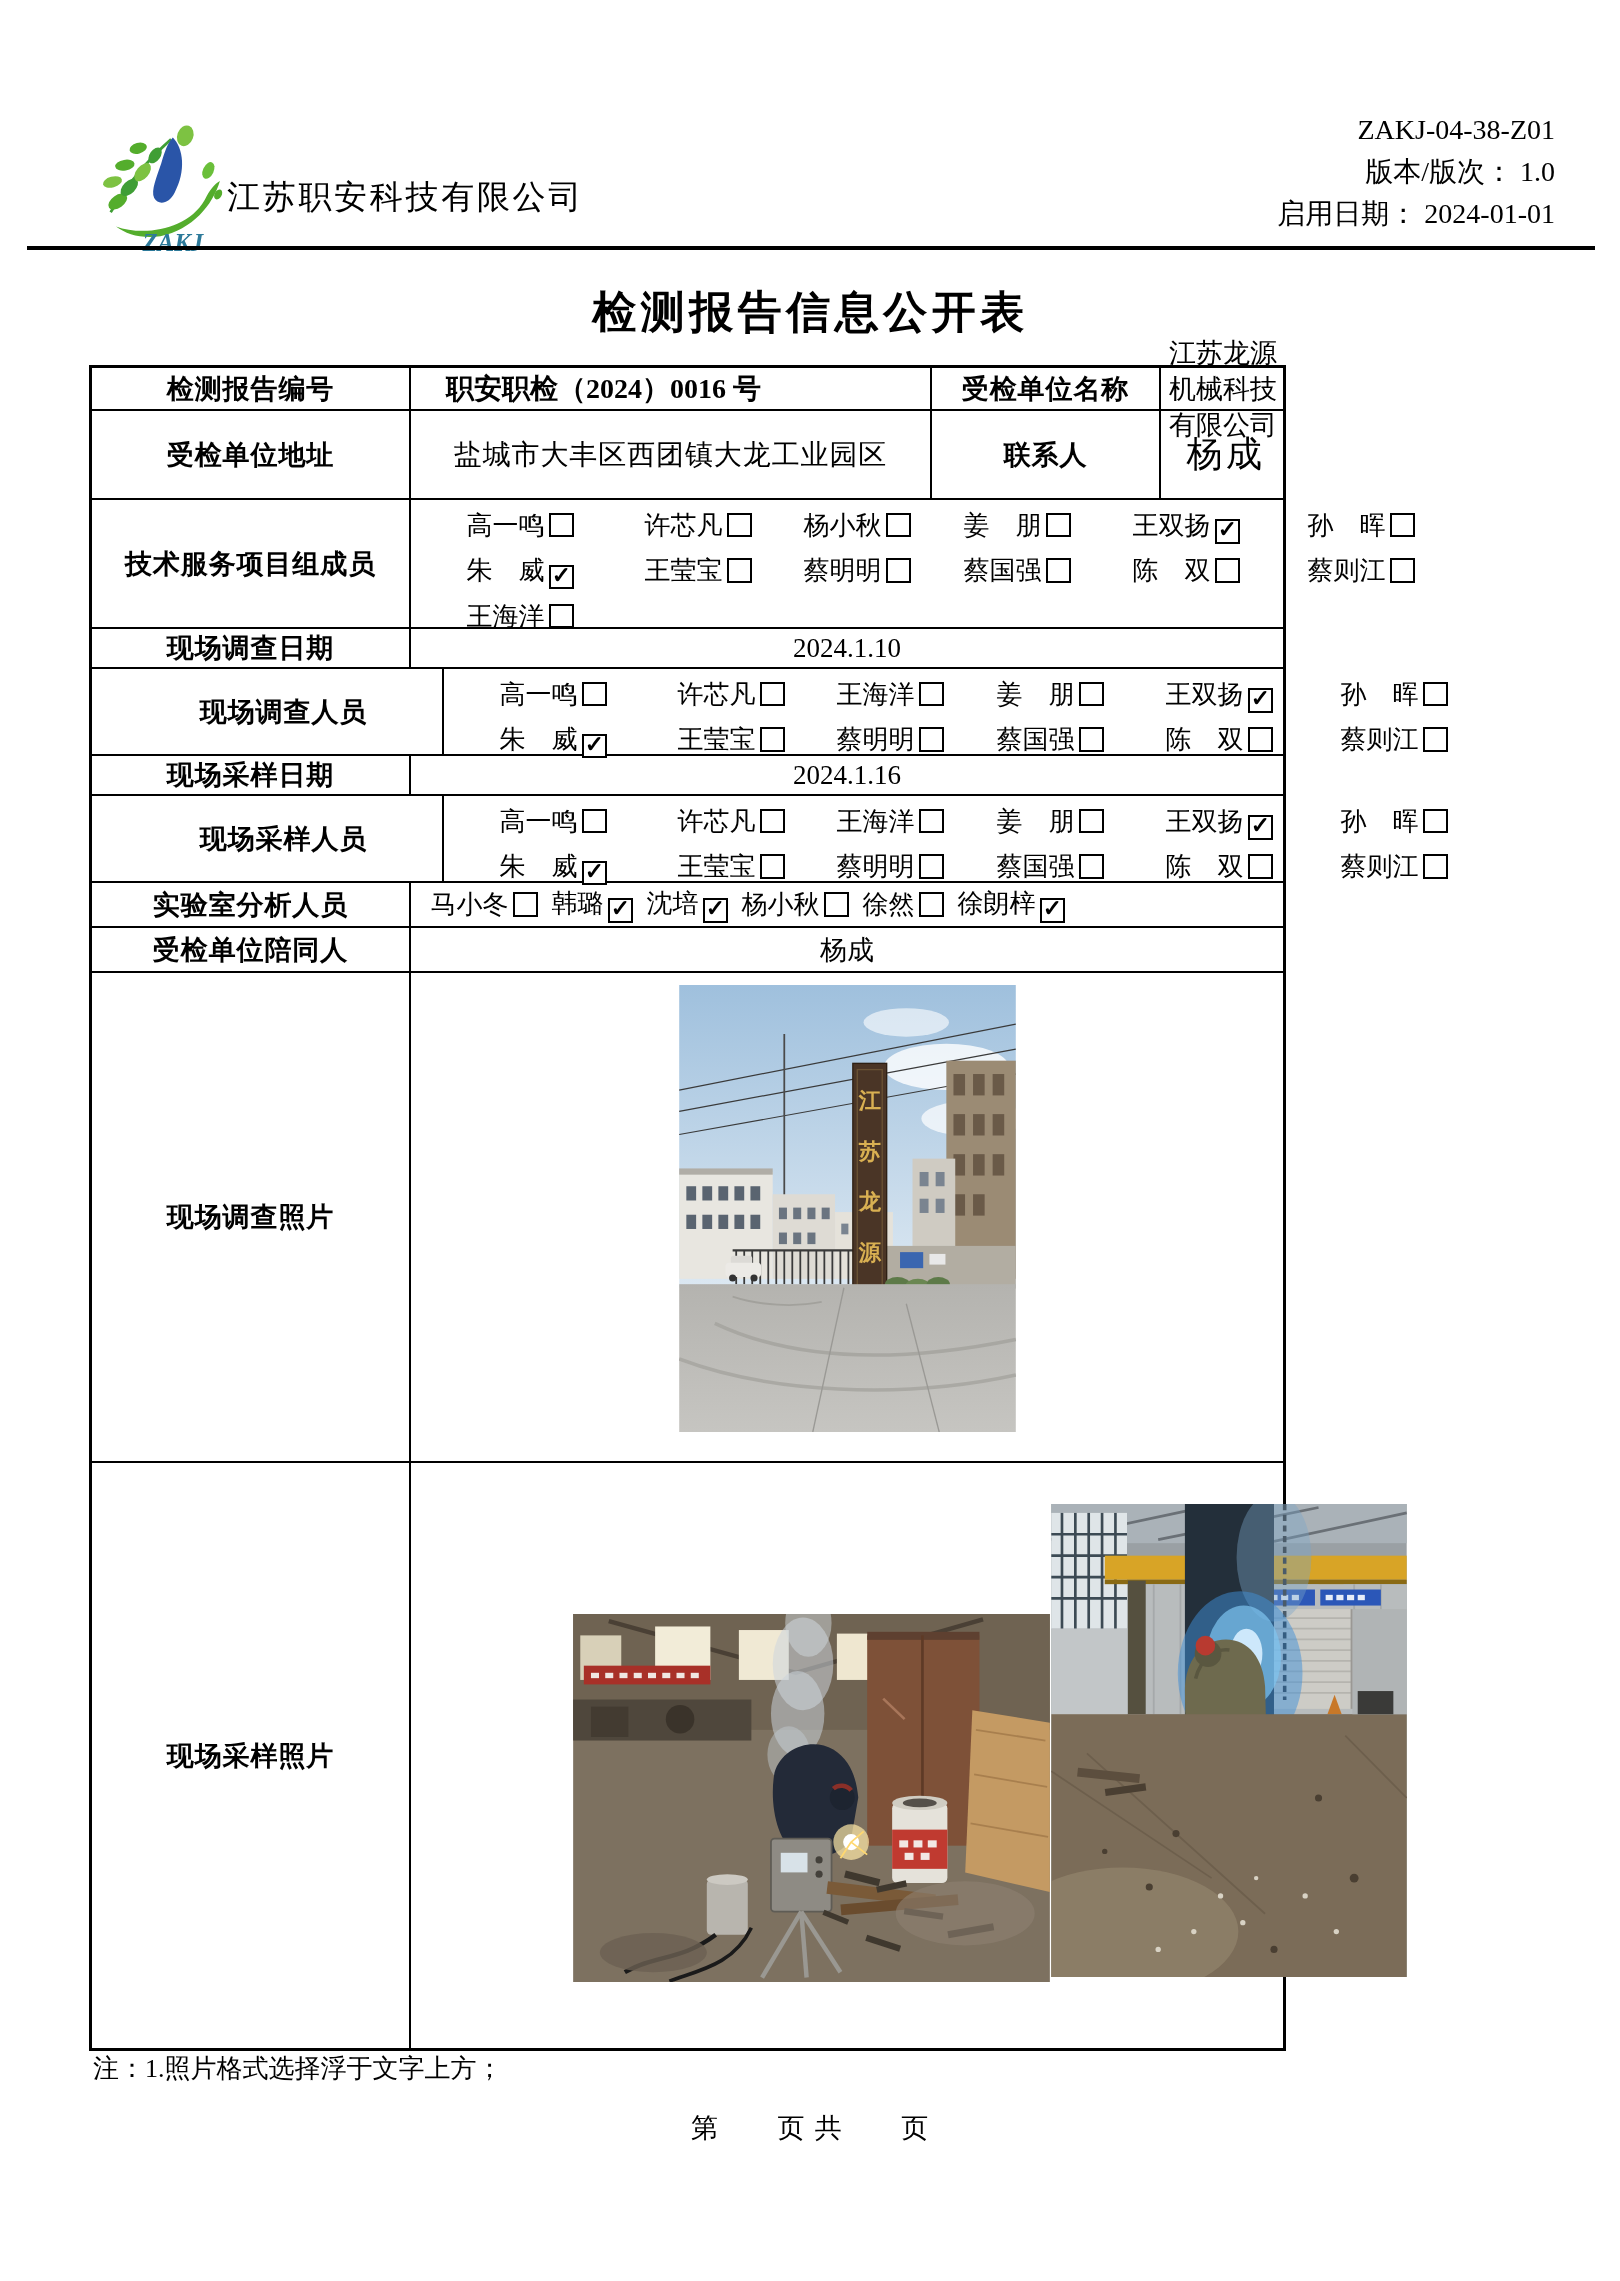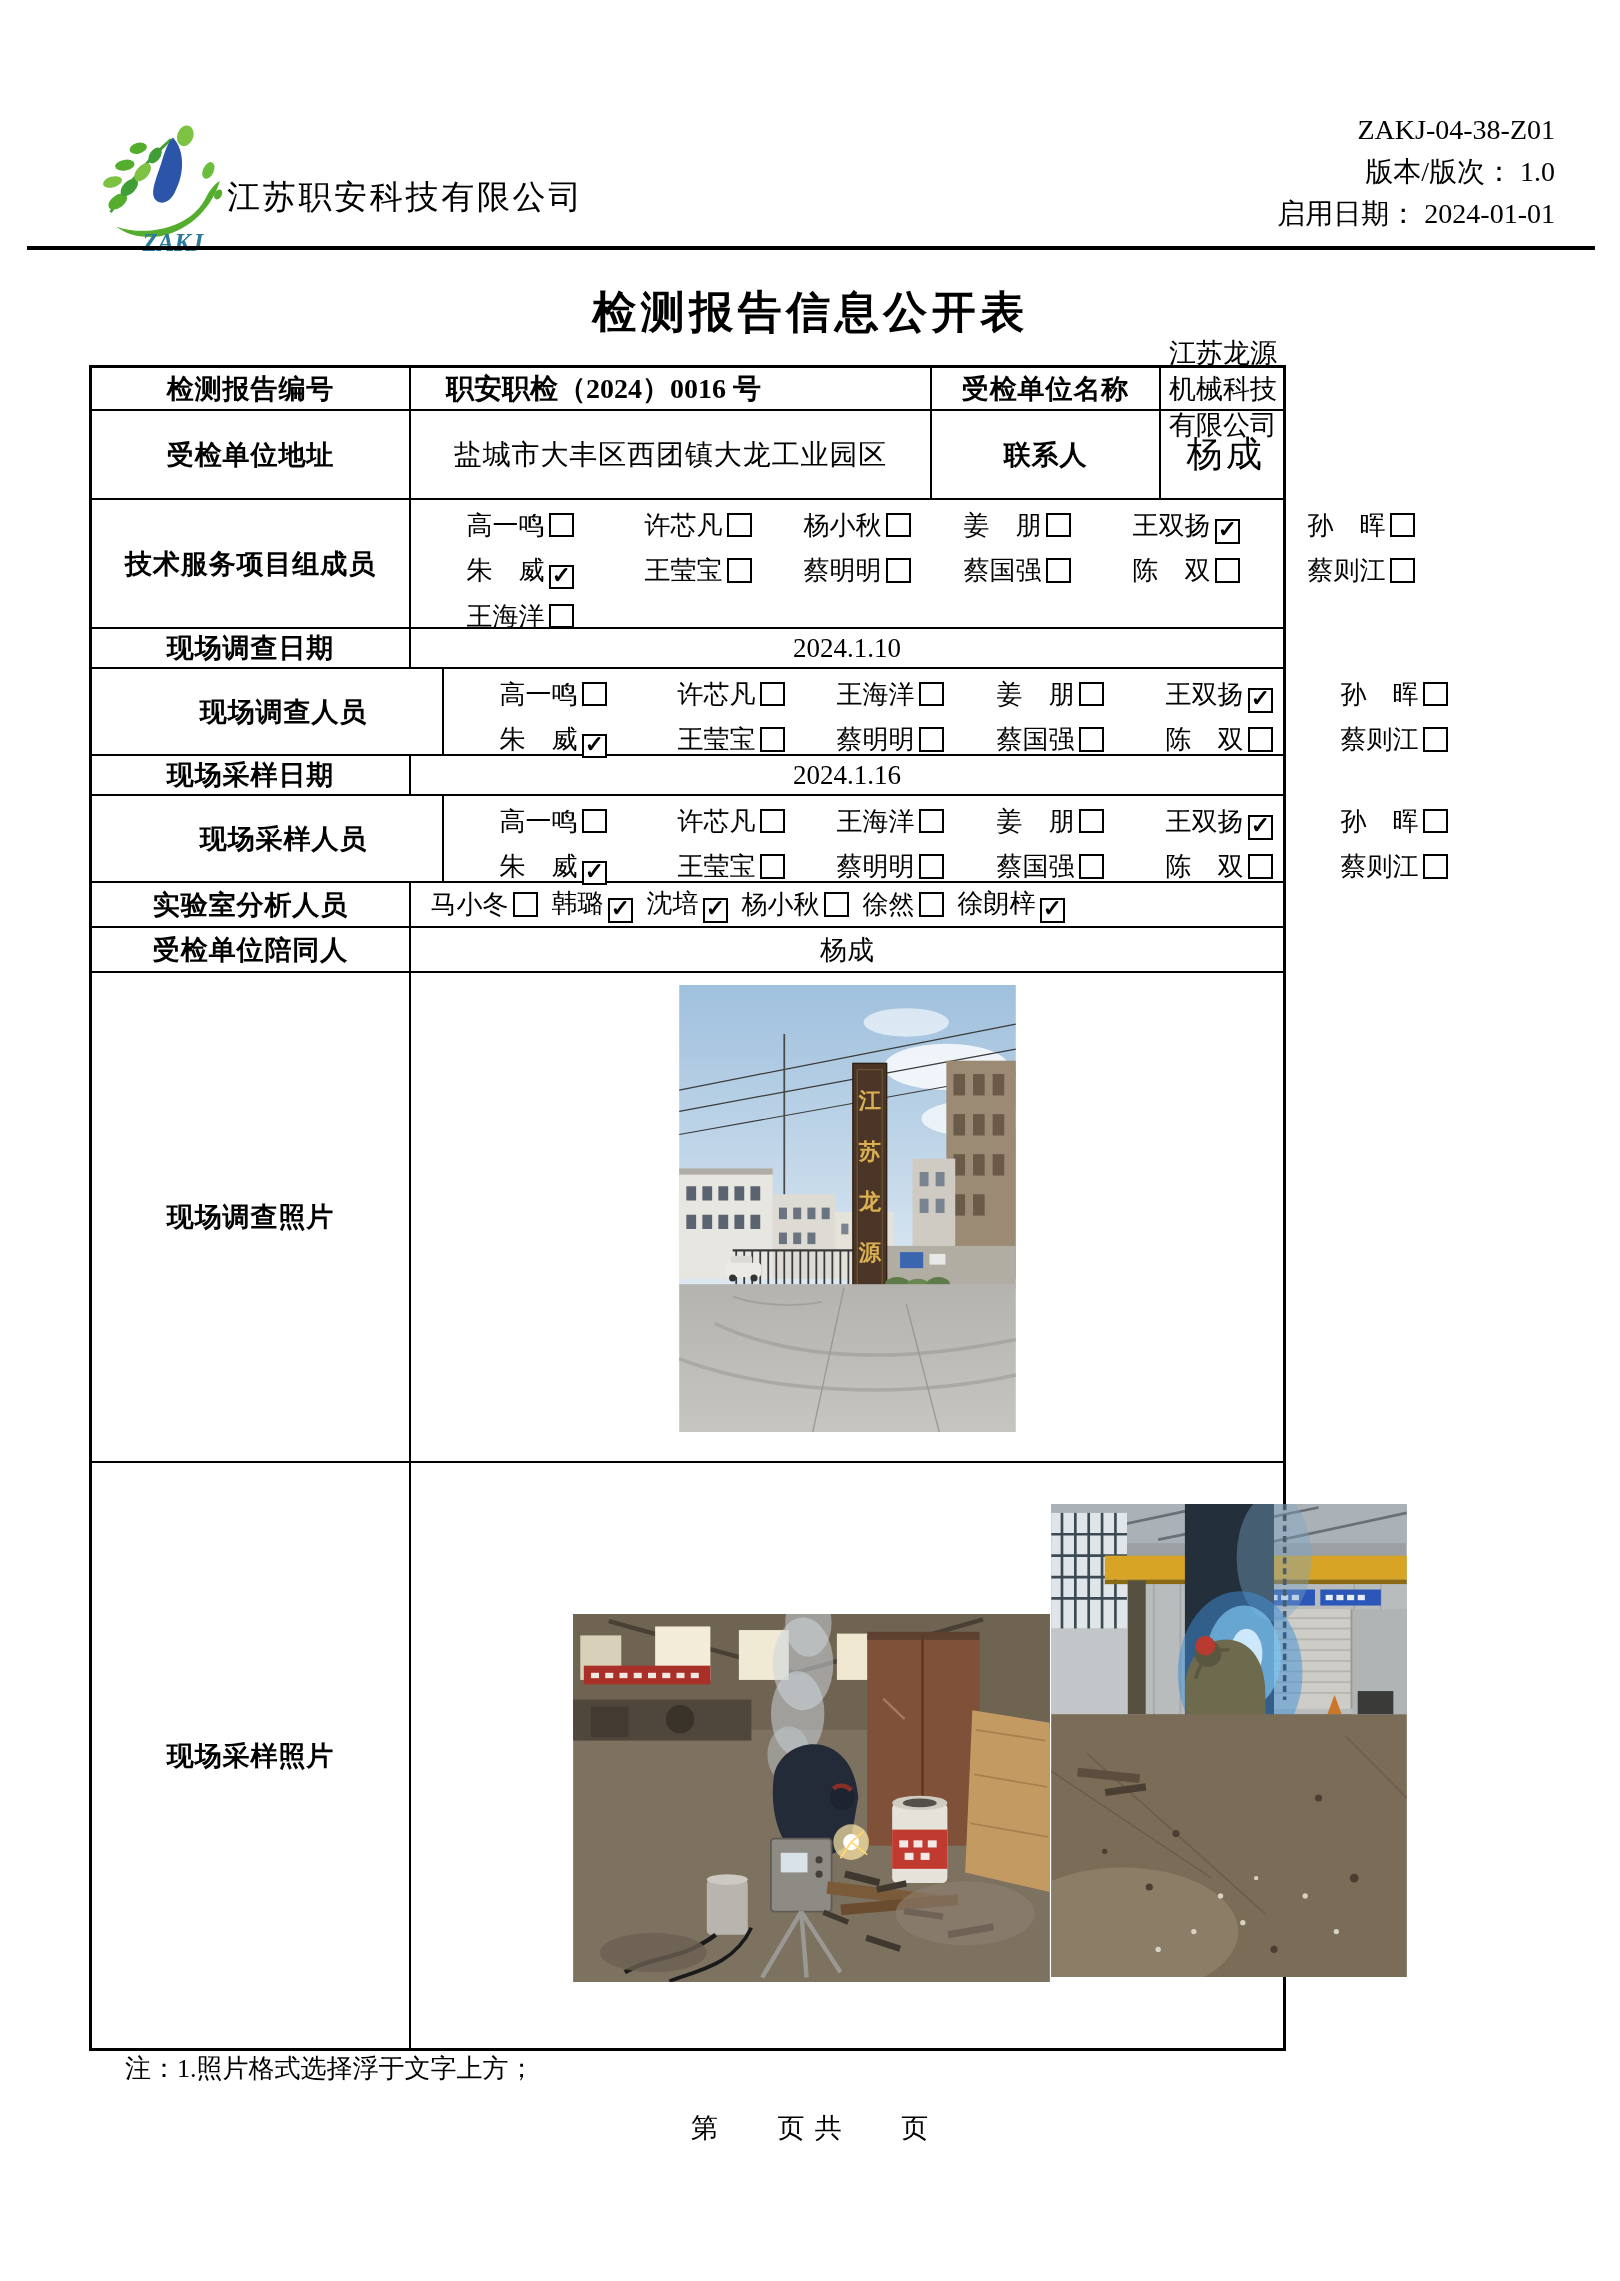--- a/index.html
+++ b/index.html
@@ -58,21 +58,21 @@
     font-size:23px;font-weight:bold;position:relative;box-sizing:content-box;background:#fff;
   }
   .cb.checked::after{content:"";}
   
   .photo-cell-survey{justify-content:center;align-items:flex-start;padding-top:11.6px;}
   .photo-cell-sampling{position:relative;display:block;}
   .photo{display:block;}
   .photo-sampling-left{position:absolute;left:162px;top:151px;}
   .photo-sampling-right{position:absolute;left:640px;top:41px;}
   
-  .note{position:absolute;left:93px;top:2051px;font-size:26px;margin-left:32px;}
+  .note{position:absolute;left:93px;top:2051px;font-size:26px;}
   .page-footer{position:absolute;left:0;top:2110px;width:100%;text-align:center;font-size:27px;letter-spacing:1.8px;}
 </style>
 </head>
 <body>
 
 <div class="page">
 
   <div class="logo-wrap">
     <svg width="151" height="134" viewBox="0 0 170 150">
       <path d="M12,100 C30,70 55,40 80,18" stroke="#3f9e35" stroke-width="3" fill="none"></path>

